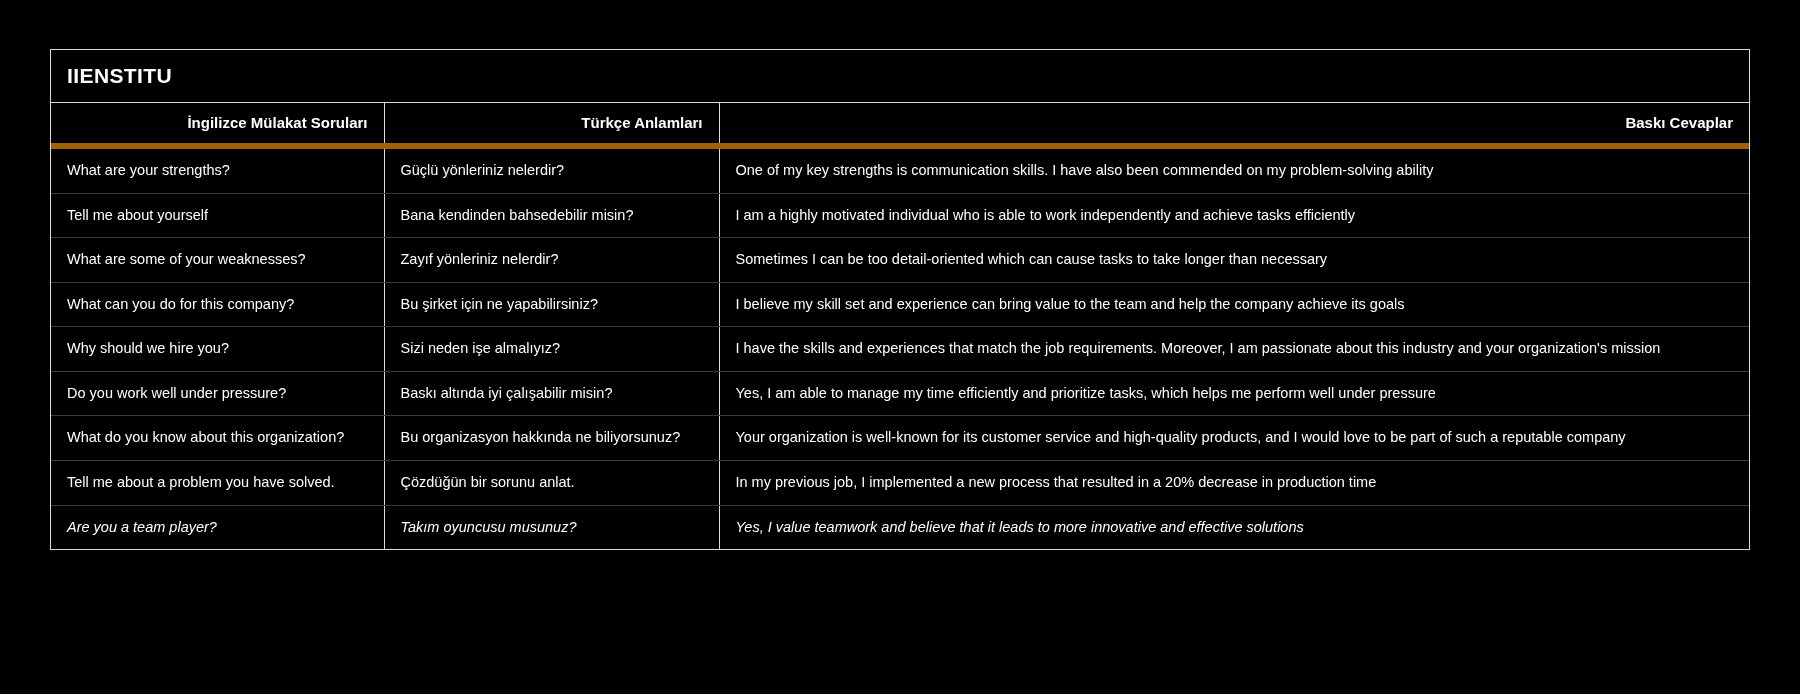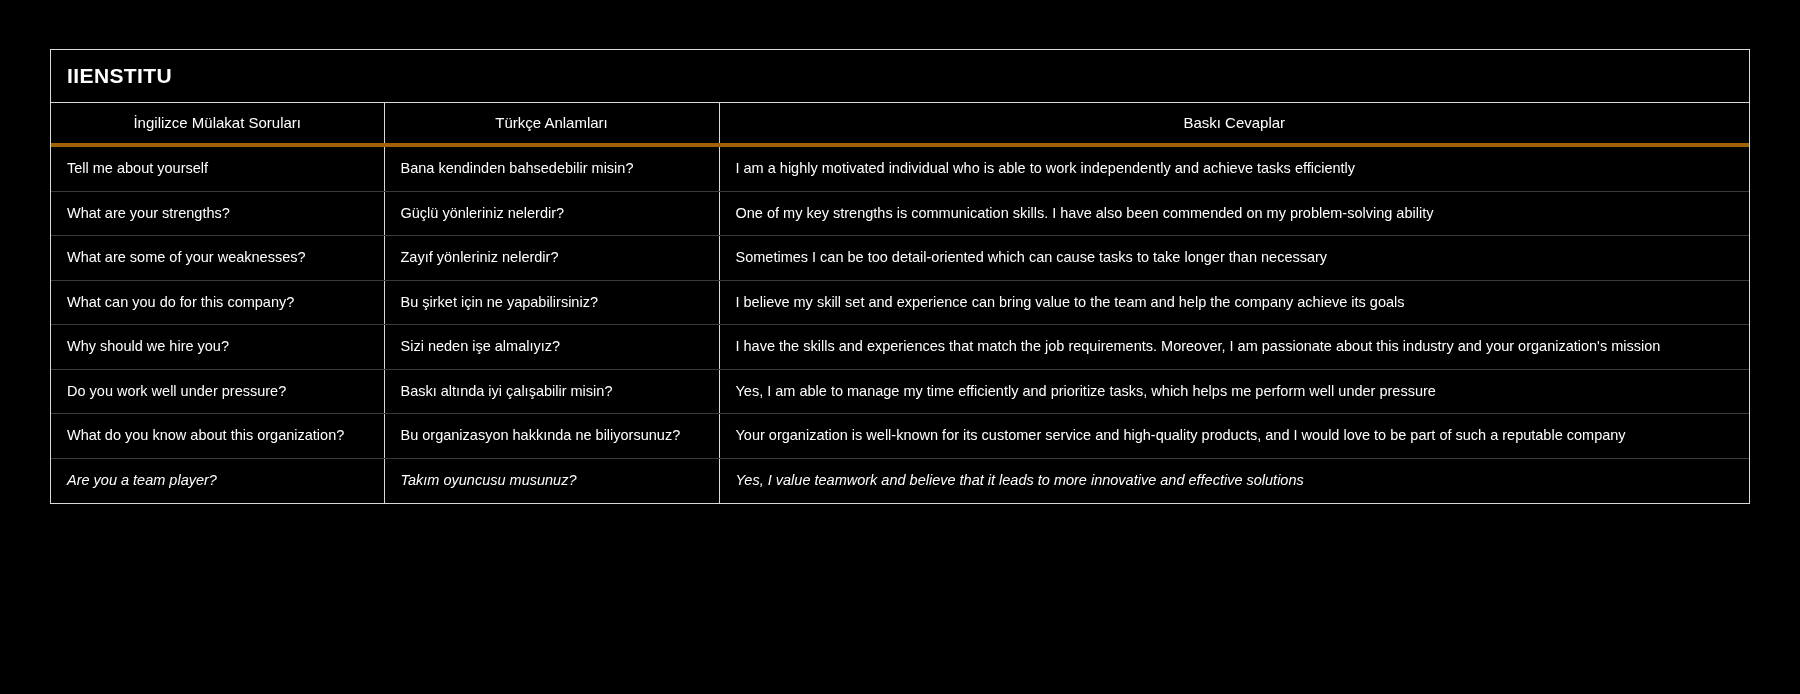--- a/index.html
+++ b/index.html
@@ -54,26 +54,26 @@
     border-collapse: collapse;
     width: 100%;
     table-layout: fixed;
   }
 
   table.data col.c1 { width: 333px; }
   table.data col.c2 { width: 335px; }
   table.data col.c3 { width: auto; }
 
   table.data th {
-    text-align: center;
+    text-align: right;
     font-size: 15px;
-    font-weight: normal;
+    font-weight: bold;
     color: #ffffff;
     padding: 11px 16px 12px 16px;
-    border-bottom: 4px solid #a16207;
+    border-bottom: 6px solid #a16207;
     border-right: 1px solid #d9d9d9;
     vertical-align: middle;
     background: #000000;
   }
   table.data th:last-child { border-right: none; }
 
   table.data td {
     font-size: 14.5px;
     color: #ffffff;
     padding: 12px 16px 12px 16px;
@@ -109,28 +109,28 @@
       </colgroup>
       <thead>
         <tr>
           <th>İngilizce Mülakat Soruları</th>
           <th>Türkçe Anlamları</th>
           <th>Baskı Cevaplar</th>
         </tr>
       </thead>
       <tbody>
         <tr>
+          <td>What are your strengths?</td>
+          <td>Güçlü yönleriniz nelerdir?</td>
+          <td>One of my key strengths is communication skills. I have also been commended on my problem-solving ability</td>
+        </tr>
+        <tr>
           <td>Tell me about yourself</td>
           <td>Bana kendinden bahsedebilir misin?</td>
           <td>I am a highly motivated individual who is able to work independently and achieve tasks efficiently</td>
-        </tr>
-        <tr>
-          <td>What are your strengths?</td>
-          <td>Güçlü yönleriniz nelerdir?</td>
-          <td>One of my key strengths is communication skills. I have also been commended on my problem-solving ability</td>
         </tr>
         <tr>
           <td>What are some of your weaknesses?</td>
           <td>Zayıf yönleriniz nelerdir?</td>
           <td>Sometimes I can be too detail-oriented which can cause tasks to take longer than necessary</td>
         </tr>
         <tr>
           <td>What can you do for this company?</td>
           <td>Bu şirket için ne yapabilirsiniz?</td>
           <td>I believe my skill set and experience can bring value to the team and help the company achieve its goals</td>
@@ -144,20 +144,25 @@
           <td>Do you work well under pressure?</td>
           <td>Baskı altında iyi çalışabilir misin?</td>
           <td>Yes, I am able to manage my time efficiently and prioritize tasks, which helps me perform well under pressure</td>
         </tr>
         <tr>
           <td>What do you know about this organization?</td>
           <td>Bu organizasyon hakkında ne biliyorsunuz?</td>
           <td>Your organization is well-known for its customer service and high-quality products, and I would love to be part of such a reputable company</td>
         </tr>
         <tr>
+          <td>Tell me about a problem you have solved.</td>
+          <td>Çözdüğün bir sorunu anlat.</td>
+          <td>In my previous job, I implemented a new process that resulted in a 20% decrease in production time</td>
+        </tr>
+        <tr>
           <td>Are you a team player?</td>
           <td>Takım oyuncusu musunuz?</td>
           <td>Yes, I value teamwork and believe that it leads to more innovative and effective solutions</td>
         </tr>
       </tbody>
     </table>
 
   </div>
 
 </div>

